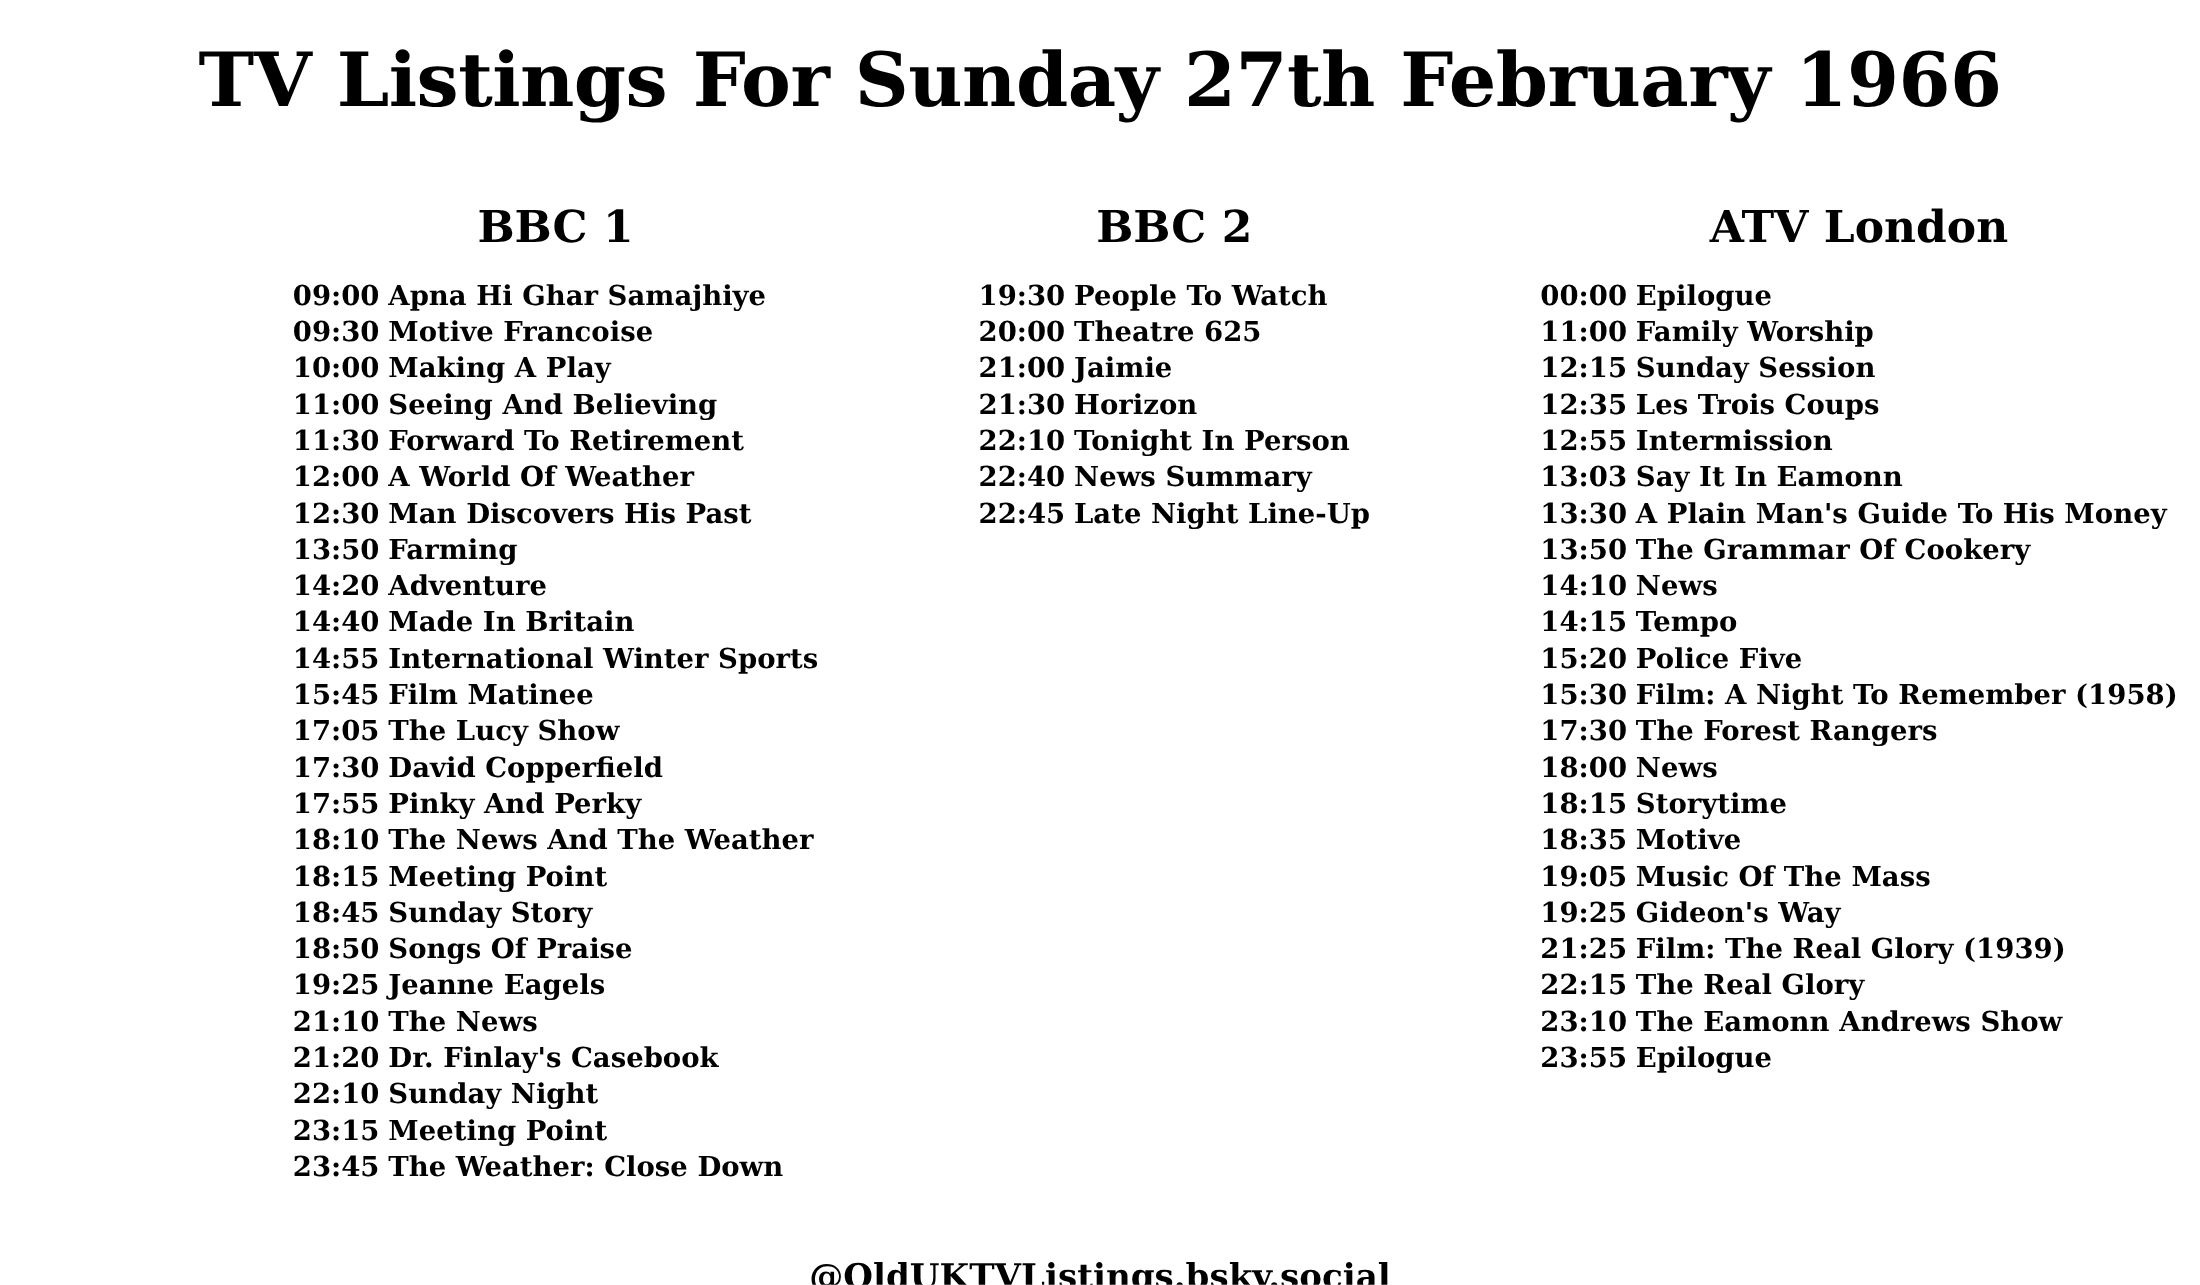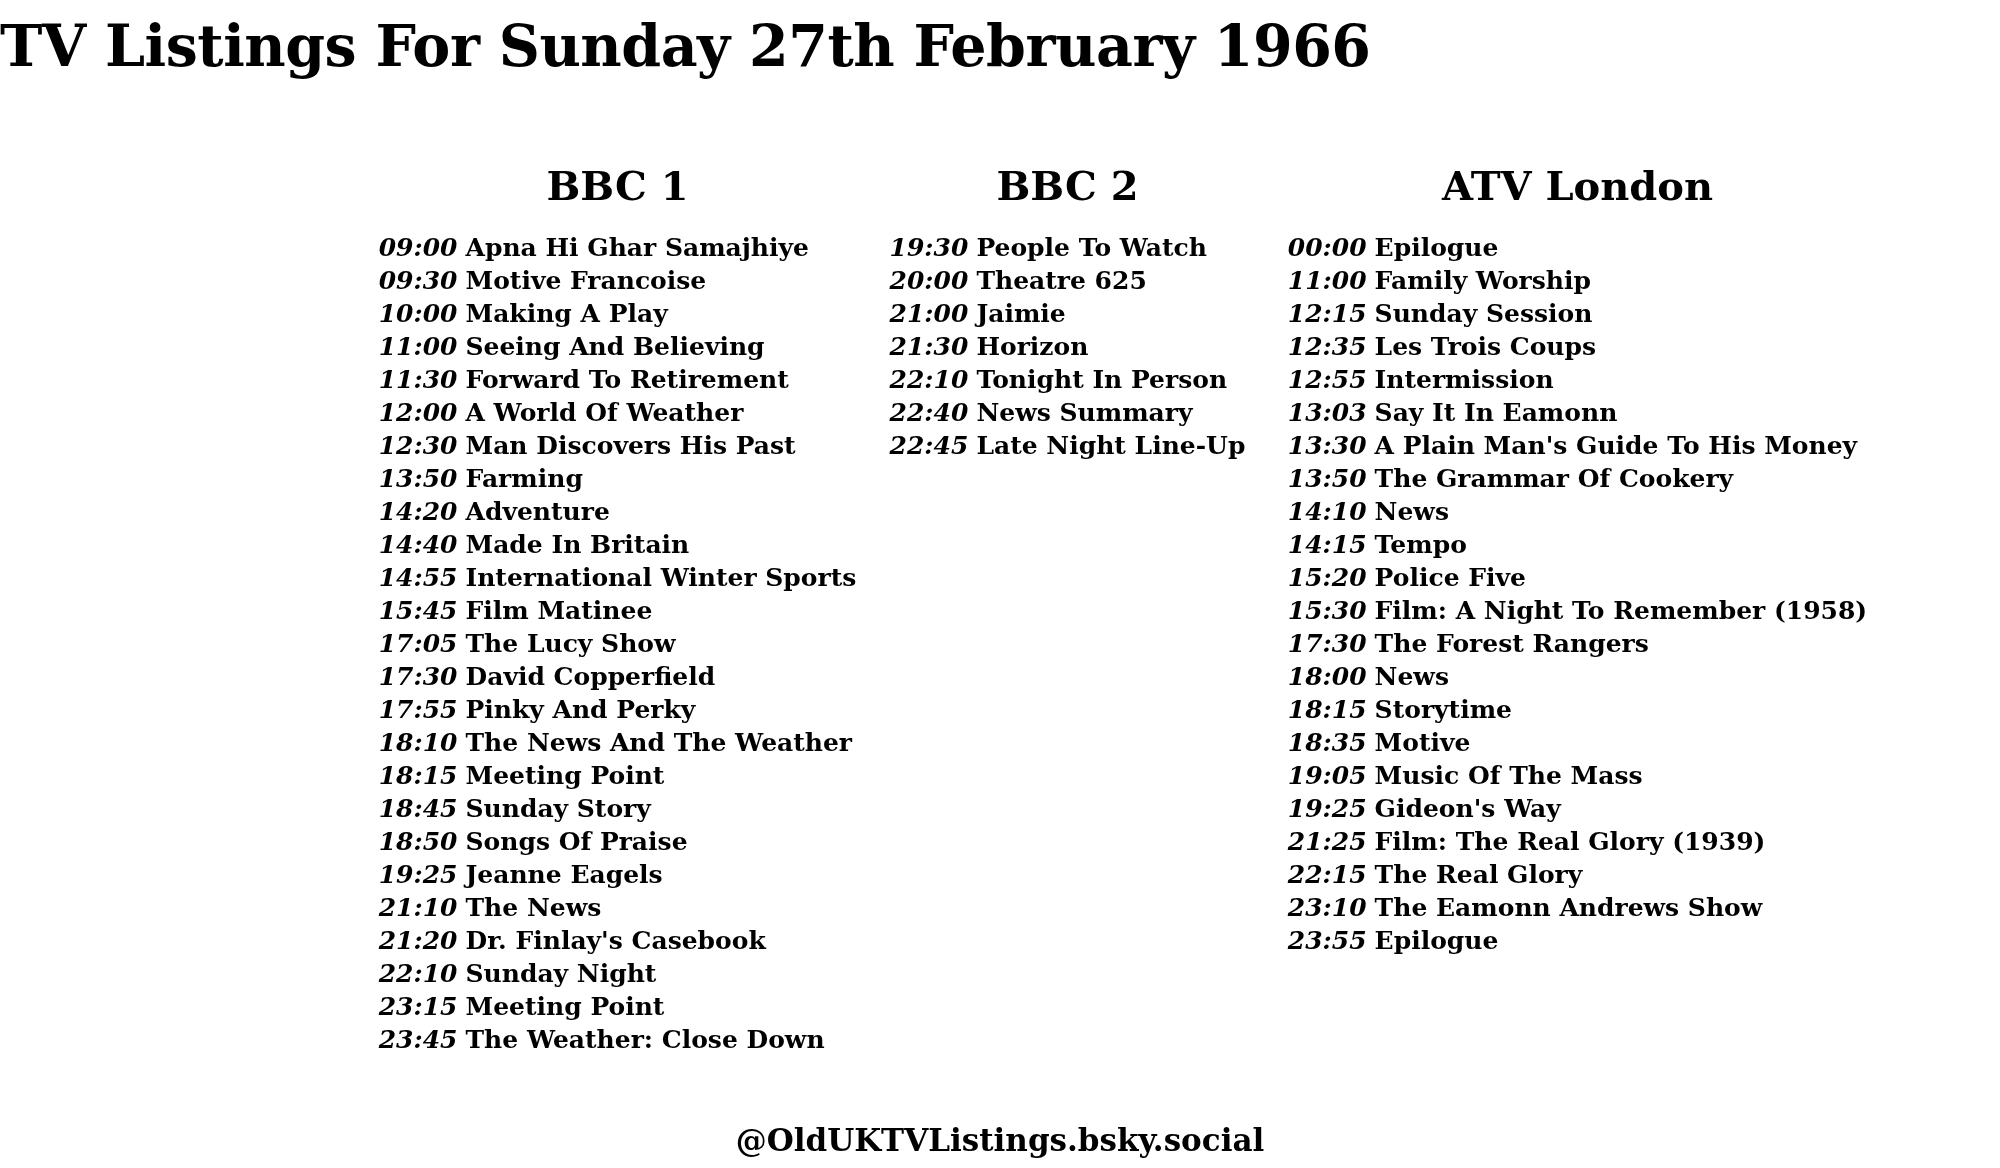--- a/index.html
+++ b/index.html
@@ -14,38 +14,38 @@
     color: #000000;
     overflow: hidden;
   }
   .page {
     position: relative;
     width: 2000px;
     height: 1168px;
     box-sizing: border-box;
   }
   .page-title {
-    text-align: left;
-    font-size: 57px;
+    text-align: center;
+    font-size: 68px;
     font-weight: bold;
     letter-spacing: -0.5px;
-    margin: 12px 0 0 0;
+    margin: 33px 0 0 0;
     padding: 0;
     line-height: 1.2;
     font-family: "DejaVu Serif", "Liberation Serif", serif;
   }
   .columns {
     position: absolute;
     top: 150px;
     left: 0;
     width: 2000px;
     display: flex;
     flex-direction: row;
     align-items: flex-start;
-    justify-content: center;
+    justify-content: space-between;
     padding-left: 255px;
     box-sizing: border-box;
   }
   .column {
     display: flex;
     flex-direction: column;
     align-items: center;
   }
   .col-bbc1 { width: 500px; }
   .col-bbc2 { width: 400px; }
@@ -67,21 +67,20 @@
   .listing-row {
     font-size: 25px;
     font-weight: bold;
     line-height: 33px;
     white-space: nowrap;
     font-family: "DejaVu Serif", "Liberation Serif", serif;
   }
   .listing-time {
     display: inline-block;
     margin-right: 8px;
-    font-style: italic;
   }
   .listing-title {
     display: inline;
   }
   .col-bbc1 .listing-list,
   .col-bbc2 .listing-list,
   .col-atv .listing-list {
     text-align: left;
   }
   .footer {

